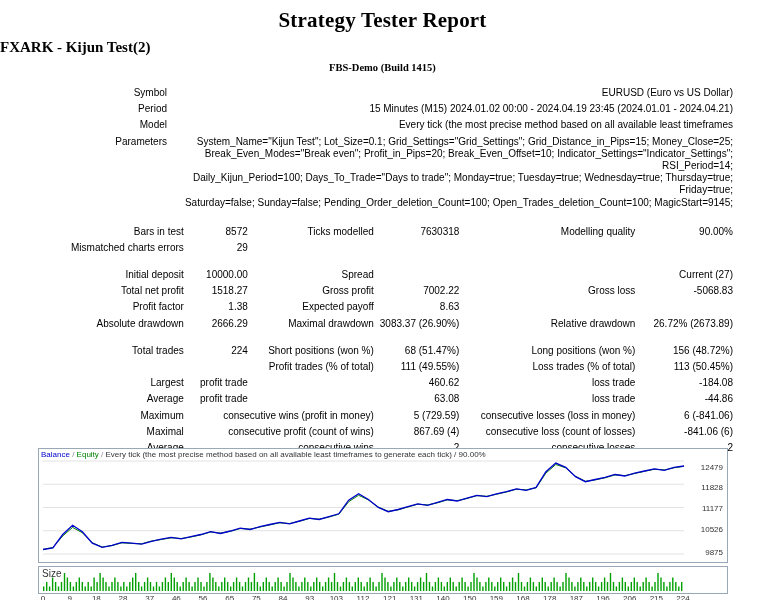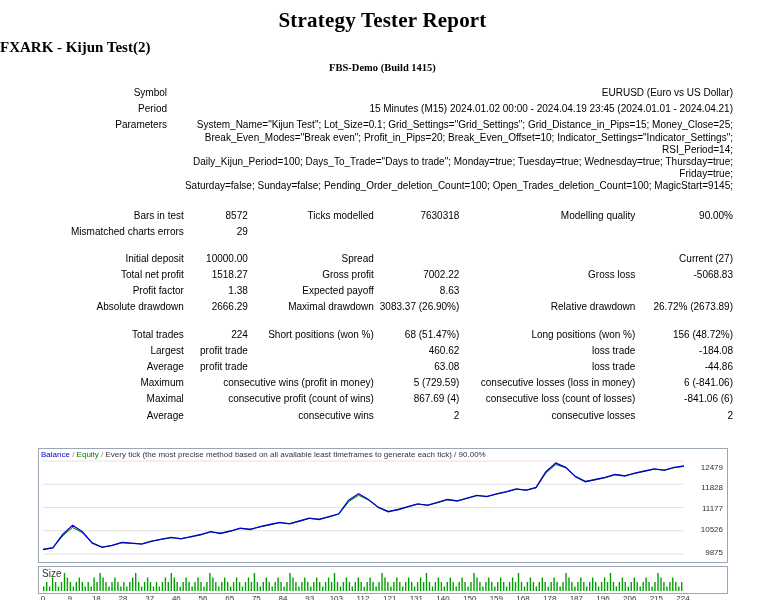--- a/index.html
+++ b/index.html
@@ -121,20 +121,24 @@
     <tbody>
         <tr>
       <td class="lbl" style="width:96px">Symbol</td>
       <td class="lft" colspan="5">EURUSD (Euro vs US Dollar)</td>
     </tr>
     <tr>
       <td class="lbl">Period</td>
       <td class="lft" colspan="5">15 Minutes (M15) 2024.01.02 00:00 - 2024.04.19 23:45 (2024.01.01 - 2024.04.21)</td>
     </tr>
     <tr>
+      <td class="lbl">Model</td>
+      <td class="lft" colspan="5">Every tick (the most precise method based on all available least timeframes</td>
+    </tr>
+    <tr>
       <td class="lbl">Parameters</td>
       <td class="lft params" colspan="5">
         <div>System_Name="Kijun Test"; Lot_Size=0.1; Grid_Settings="Grid_Settings"; Grid_Distance_in_Pips=15; Money_Close=25;</div>
         <div>Break_Even_Modes="Break even"; Profit_in_Pips=20; Break_Even_Offset=10; Indicator_Settings="Indicator_Settings"; RSI_Period=14;</div>
         <div>Daily_Kijun_Period=100; Days_To_Trade="Days to trade"; Monday=true; Tuesday=true; Wednesday=true; Thursday=true; Friday=true;</div>
         <div>Saturday=false; Sunday=false; Pending_Order_deletion_Count=100; Open_Trades_deletion_Count=100; MagicStart=9145;</div>
       </td>
     </tr>
     <tr class="spacer">
           <td colspan="6"></td>
@@ -195,20 +199,28 @@
     <tr class="spacer">
           <td colspan="6"></td>
         </tr>
     <tr>
       <td class="lbl">Total trades</td>
       <td class="val">224</td>
       <td class="lft">Short positions (won %)</td>
       <td class="val">68 (51.47%)</td>
       <td class="lft">Long positions (won %)</td>
       <td class="val">156 (48.72%)</td>
+    </tr>
+    <tr>
+      <td class="lbl"></td>
+      <td class="val"></td>
+      <td class="lft">Profit trades (% of total)</td>
+      <td class="val">111 (49.55%)</td>
+      <td class="lft">Loss trades (% of total)</td>
+      <td class="val">113 (50.45%)</td>
     </tr>
     <tr>
       <td class="lbl">Largest</td>
       <td class="lft" style="padding-left:8px">profit trade</td>
       <td class="lft"></td>
       <td class="val">460.62</td>
       <td class="lft">loss trade</td>
       <td class="val">-184.08</td>
     </tr>
     <tr>

